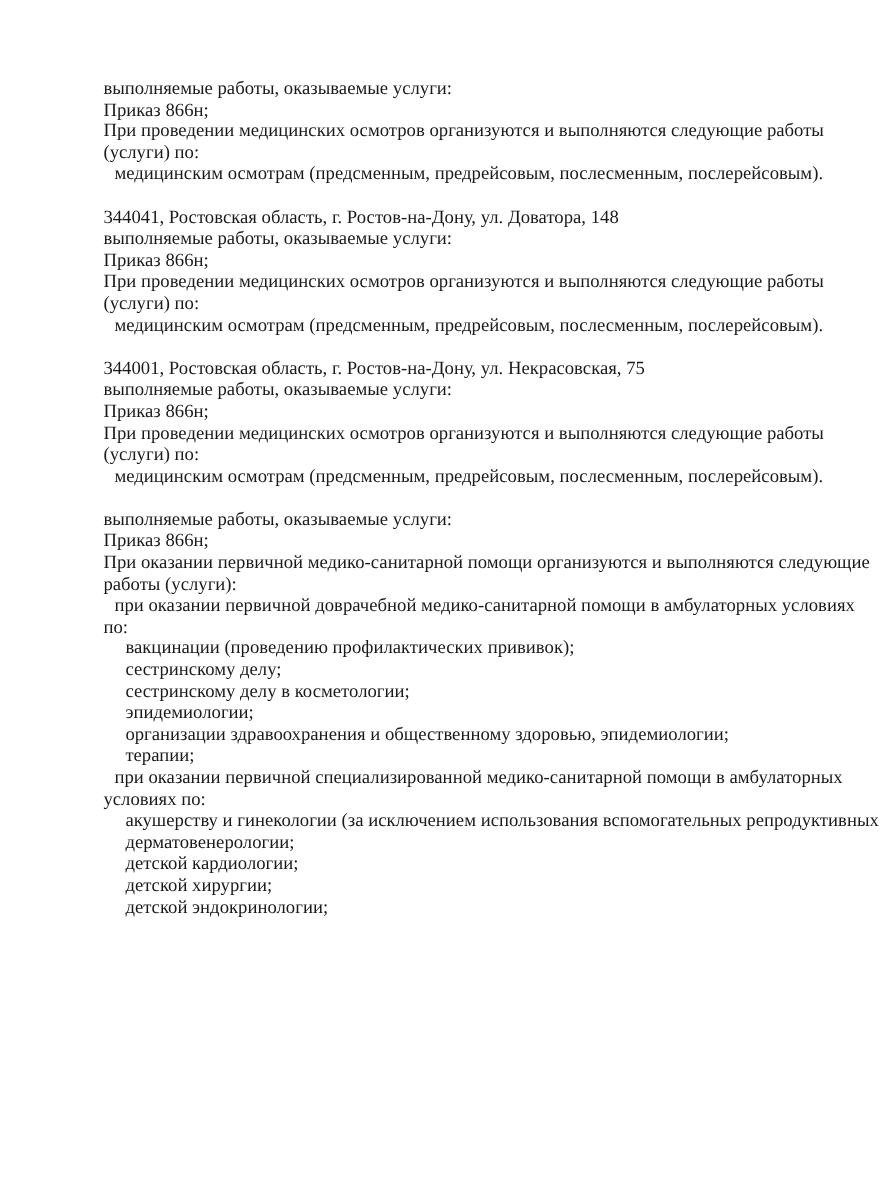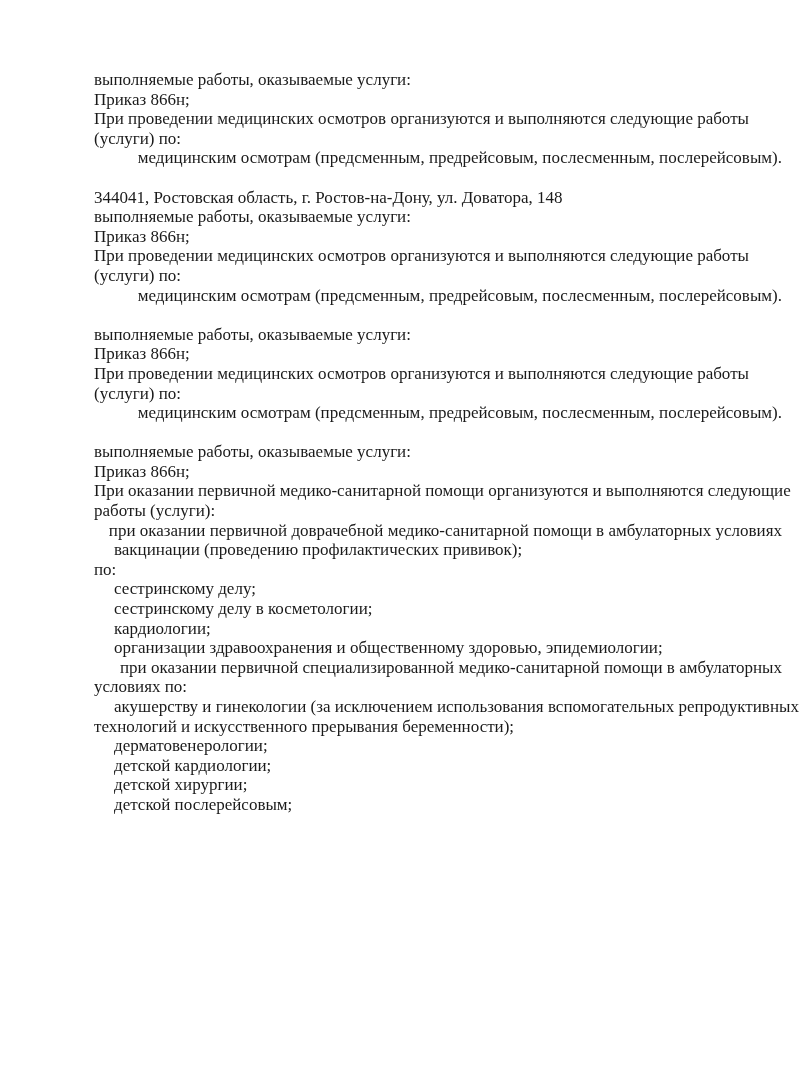--- a/index.html
+++ b/index.html
@@ -21,21 +21,21 @@
     font-size: 17px;
     line-height: 19.6px;
     color: #1a1a1a;
     -webkit-font-smoothing: antialiased;
   }
   .line {
     white-space: pre;
     min-height: 19.6px;
   }
   .ind-0 { padding-left: 0; }
-  .ind-1 { padding-left: 10px; text-align: right; }
+  .ind-1 { padding-left: 10px; }
   .ind-2 { padding-left: 20px; }
   .blank-line { min-height: 19.6px; }
 </style>
 </head>
 <body>
 
 <div class="doc-page">
   <div>
       <div class="line ind-0">выполняемые работы, оказываемые услуги:</div>
       <div class="line ind-0">Приказ 866н;</div>
@@ -43,39 +43,40 @@
       <div class="line ind-0">(услуги) по:</div>
       <div class="line ind-1">медицинским осмотрам (предсменным, предрейсовым, послесменным, послерейсовым).</div>
       <div class="line blank-line">&nbsp;</div>
       <div class="line ind-0">344041, Ростовская область, г. Ростов-на-Дону, ул. Доватора, 148</div>
       <div class="line ind-0">выполняемые работы, оказываемые услуги:</div>
       <div class="line ind-0">Приказ 866н;</div>
       <div class="line ind-0">При проведении медицинских осмотров организуются и выполняются следующие работы</div>
       <div class="line ind-0">(услуги) по:</div>
       <div class="line ind-1">медицинским осмотрам (предсменным, предрейсовым, послесменным, послерейсовым).</div>
       <div class="line blank-line">&nbsp;</div>
+      <div class="line ind-0">344001, Ростовская область, г. Ростов-на-Дону, ул. Некрасовская, 75</div>
       <div class="line ind-0">выполняемые работы, оказываемые услуги:</div>
       <div class="line ind-0">Приказ 866н;</div>
       <div class="line ind-0">При проведении медицинских осмотров организуются и выполняются следующие работы</div>
       <div class="line ind-0">(услуги) по:</div>
       <div class="line ind-1">медицинским осмотрам (предсменным, предрейсовым, послесменным, послерейсовым).</div>
       <div class="line blank-line">&nbsp;</div>
       <div class="line ind-0">выполняемые работы, оказываемые услуги:</div>
       <div class="line ind-0">Приказ 866н;</div>
       <div class="line ind-0">При оказании первичной медико-санитарной помощи организуются и выполняются следующие</div>
       <div class="line ind-0">работы (услуги):</div>
       <div class="line ind-1">при оказании первичной доврачебной медико-санитарной помощи в амбулаторных условиях</div>
+      <div class="line ind-0">по:</div>
       <div class="line ind-2">вакцинации (проведению профилактических прививок);</div>
-      <div class="line ind-0">по:</div>
       <div class="line ind-2">сестринскому делу;</div>
       <div class="line ind-2">сестринскому делу в косметологии;</div>
-      <div class="line ind-2">кардиологии;</div>
+      <div class="line ind-2">эпидемиологии;</div>
       <div class="line ind-2">организации здравоохранения и общественному здоровью, эпидемиологии;</div>
+      <div class="line ind-2">терапии;</div>
       <div class="line ind-1">при оказании первичной специализированной медико-санитарной помощи в амбулаторных</div>
       <div class="line ind-0">условиях по:</div>
       <div class="line ind-2">акушерству и гинекологии (за исключением использования вспомогательных репродуктивных</div>
-      <div class="line ind-0">технологий и искусственного прерывания беременности);</div>
       <div class="line ind-2">дерматовенерологии;</div>
       <div class="line ind-2">детской кардиологии;</div>
       <div class="line ind-2">детской хирургии;</div>
-      <div class="line ind-2">детской послерейсовым;</div>
+      <div class="line ind-2">детской эндокринологии;</div>
     </div>
 </div>
 
 </body></html>

